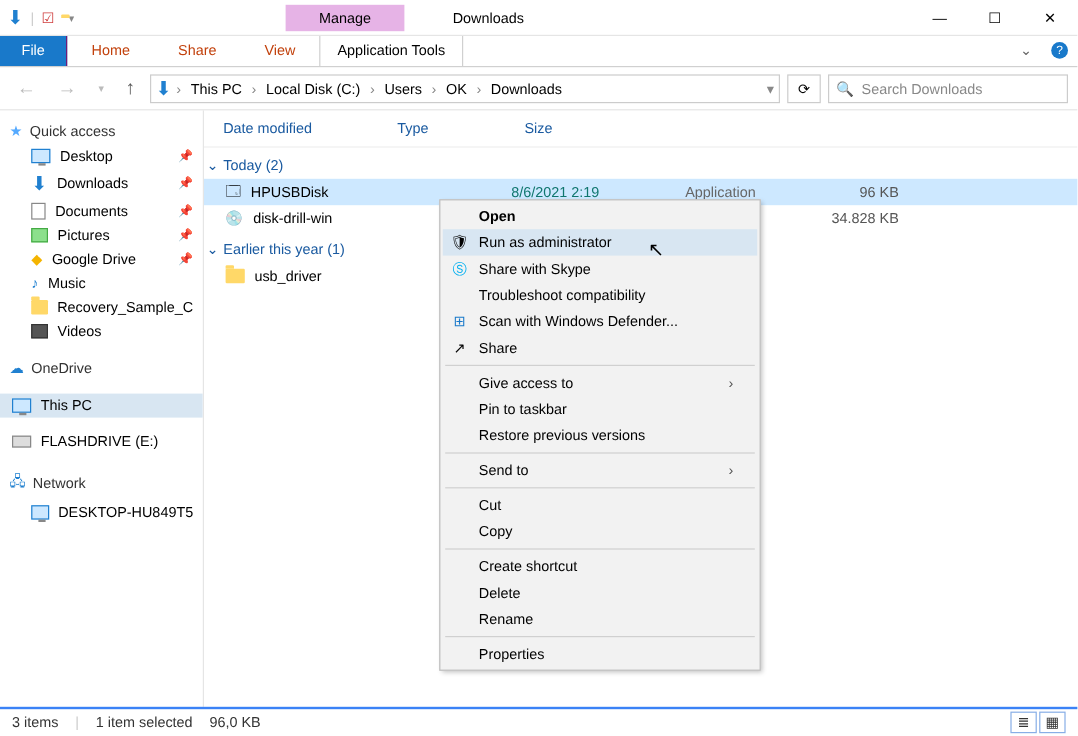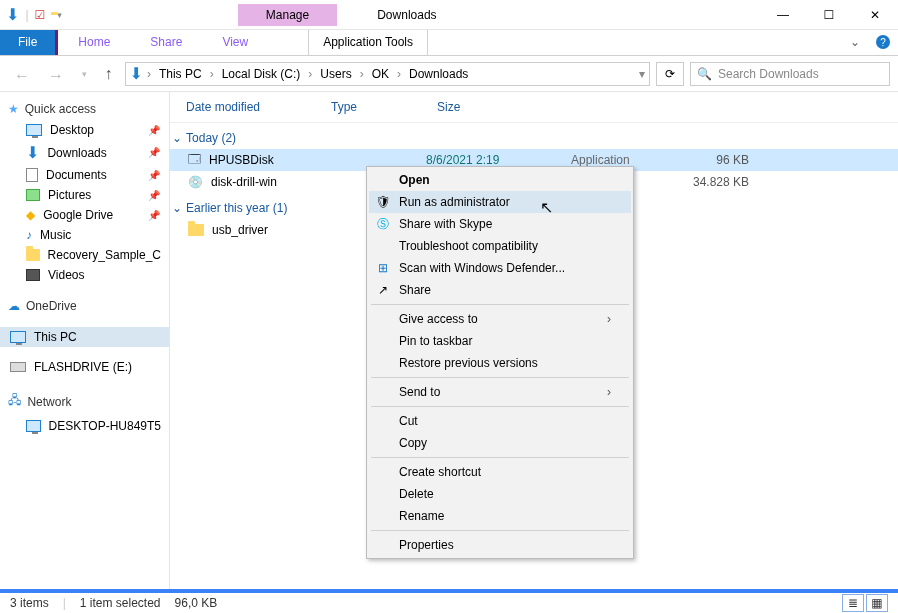--- a/index.html
+++ b/index.html
@@ -6,23 +6,23 @@
 body { width: 898px; height: 613px; background: #fff; overflow: hidden; position: relative; }
 
 .titlebar { display: flex; align-items: center; height: 30px; border-bottom: 1px solid #e5e5e5; }
 .titlebar .qat { display: flex; align-items: center; gap: 6px; padding: 0 6px; }
 .titlebar .app-title { flex: 1; text-align: left; padding-left: 40px; font-size: 12px; }
 .titlebar .win-controls { display: flex; }
 .titlebar .win-controls div { width: 46px; height: 30px; display: flex; align-items: center; justify-content: center; }
 .manage-tab { background: #e6b3e6; padding: 4px 28px; font-size: 12px; margin-left: 170px; }
 
 .ribbon { display: flex; align-items: stretch; height: 26px; border-bottom: 1px solid #d0d0d0; }
-.ribbon .file-tab { background: #1979ca; color: #fff; padding: 5px 18px; border-right: 3px solid #701a75; text-align: right; }
-.ribbon .tab { padding: 5px 20px; color: #8b5cf6; }
-.ribbon .tools-tab { border-left: 1px solid #d0d0d0; border-right: 1px solid #d0d0d0; padding: 5px 14px; margin-left: 40px; }
+.ribbon .file-tab { background: #1979ca; color: #fff; padding: 5px 18px; border-right: 1px solid #701a75; text-align: right; }
+.ribbon .tab { padding: 5px 20px; color: #c2410c; }
+.ribbon .tools-tab { border-left: 1px solid #d0d0d0; border-right: 1px solid #d0d0d0; padding: 5px 14px; }
 .ribbon .spacer { flex: 1; }
 .ribbon .chev { padding: 5px 8px; color: #666; }
 .help-icon { width: 14px; height: 14px; border-radius: 50%; background: #1979ca; color: #fff; display: inline-flex; align-items: center; justify-content: center; font-size: 10px; margin: 5px 8px; }
 
 .addrbar { display: flex; align-items: center; height: 36px; padding: 0 8px; gap: 6px; border-bottom: 1px solid #e5e5e5; }
 .addrbar .navbtn { color: #bbb; padding: 0 6px; font-size: 16px; }
 .addrbar .navbtn.up { color: #555; }
 .addrbar .path { flex: 1; display: flex; align-items: center; border: 1px solid #ccc; height: 24px; padding: 0 4px; gap: 2px; }
 .addrbar .path span.sep { color: #888; padding: 0 2px; }
 .addrbar .path .seg { padding: 0 4px; }
@@ -46,21 +46,21 @@
 .cols .c-size { width: 80px; }
 
 .grp-header { display: flex; align-items: center; gap: 4px; color: #1a5aa0; padding: 8px 0 4px 2px; }
 .row { display: flex; align-items: center; height: 22px; }
 .row .n { width: 256px; display: flex; align-items: center; gap: 8px; padding-left: 18px; }
 .row .d { width: 145px; color: #0f766e; }
 .row .t { width: 106px; color: #666; }
 .row .s { width: 80px; text-align: right; color: #555; padding-right: 8px; }
 .row.selected { background: #cde8ff; }
 
-.statusbar { height: 24px; border-top: 4px solid #3b82f6; display: flex; align-items: center; padding: 0 10px; gap: 14px; color: #333; position: absolute; bottom: 0; left: 0; right: 0; }
+.statusbar { height: 24px; border-top: 2px solid #3b82f6; display: flex; align-items: center; padding: 0 10px; gap: 14px; color: #333; position: absolute; bottom: 0; left: 0; right: 0; }
 .statusbar .views { margin-left: auto; display: flex; gap: 2px; }
 .statusbar .views div { width: 22px; height: 18px; border: 1px solid #88aee6; display:flex; align-items:center; justify-content:center;}
 
 .ctxmenu { position: absolute; left: 366px; top: 166px; width: 268px; background: #f2f2f2; border: 1px solid #bcbcbc; box-shadow: 2px 2px 4px rgba(0,0,0,.25); padding: 2px; }
 .ctxmenu .mi { display: flex; align-items: center; height: 22px; padding: 0 20px 0 30px; position: relative; }
 .ctxmenu .mi.bold { font-weight: 600; }
 .ctxmenu .mi .ico { position: absolute; left: 6px; width: 16px; text-align: center; }
 .ctxmenu .mi .arr { margin-left: auto; color: #555; }
 .ctxmenu .sep { height: 1px; background: #d0d0d0; margin: 3px 2px; }
 .ctxmenu .mi.hover { background: #d8e6f2; }

